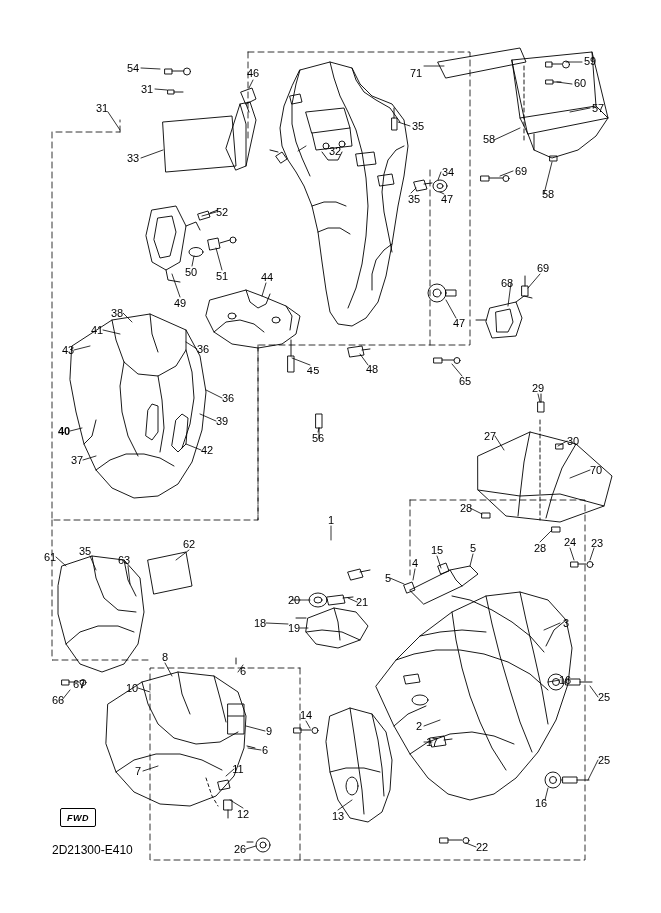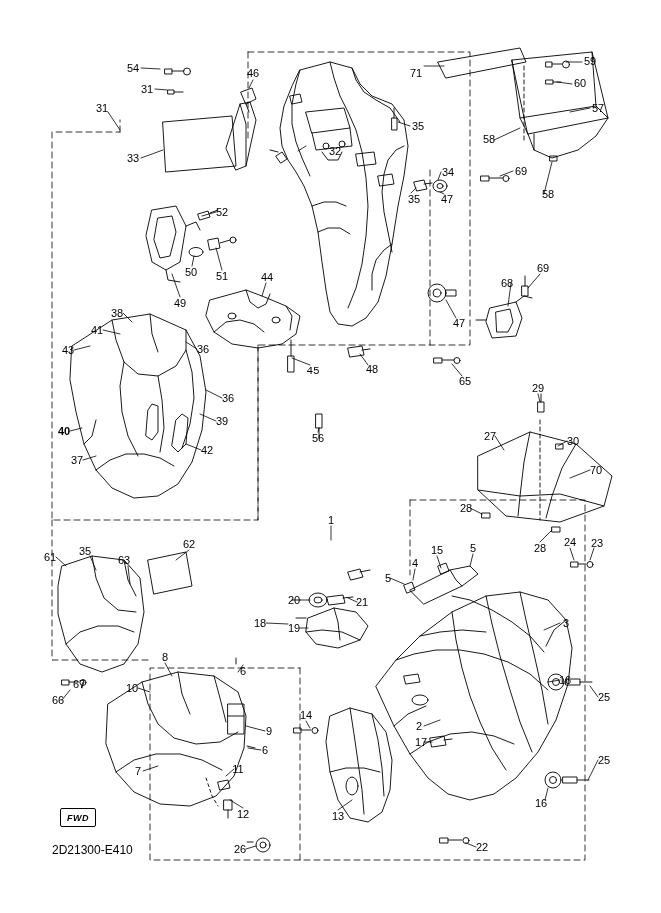--- a/index.html
+++ b/index.html
@@ -442,21 +442,21 @@
       <div class="callout" style="left: 260px; top: 623px;">18</div>
       <div class="callout" style="left: 294px; top: 628px;">19</div>
       <div class="callout" style="left: 165px; top: 657px;">8</div>
       <div class="callout" style="left: 243px; top: 671px;">6</div>
       <div class="callout" style="left: 565px; top: 680px;">16</div>
       <div class="callout" style="left: 132px; top: 688px;">10</div>
       <div class="callout" style="left: 604px; top: 697px;">25</div>
       <div class="callout" style="left: 306px; top: 715px;">14</div>
       <div class="callout" style="left: 419px; top: 726px;">2</div>
       <div class="callout" style="left: 269px; top: 731px;">9</div>
-      <div class="callout" style="left: 421px; top: 742px;">17</div>
+      <div class="callout" style="left: 432px; top: 742px;">17</div>
       <div class="callout" style="left: 265px; top: 750px;">6</div>
       <div class="callout" style="left: 58px; top: 700px;">66</div>
       <div class="callout" style="left: 79px; top: 684px;">67</div>
       <div class="callout" style="left: 138px; top: 771px;">7</div>
       <div class="callout" style="left: 238px; top: 769px;">11</div>
       <div class="callout" style="left: 604px; top: 760px;">25</div>
       <div class="callout" style="left: 541px; top: 803px;">16</div>
       <div class="callout" style="left: 243px; top: 814px;">12</div>
       <div class="callout" style="left: 338px; top: 816px;">13</div>
       <div class="callout" style="left: 482px; top: 847px;">22</div>

